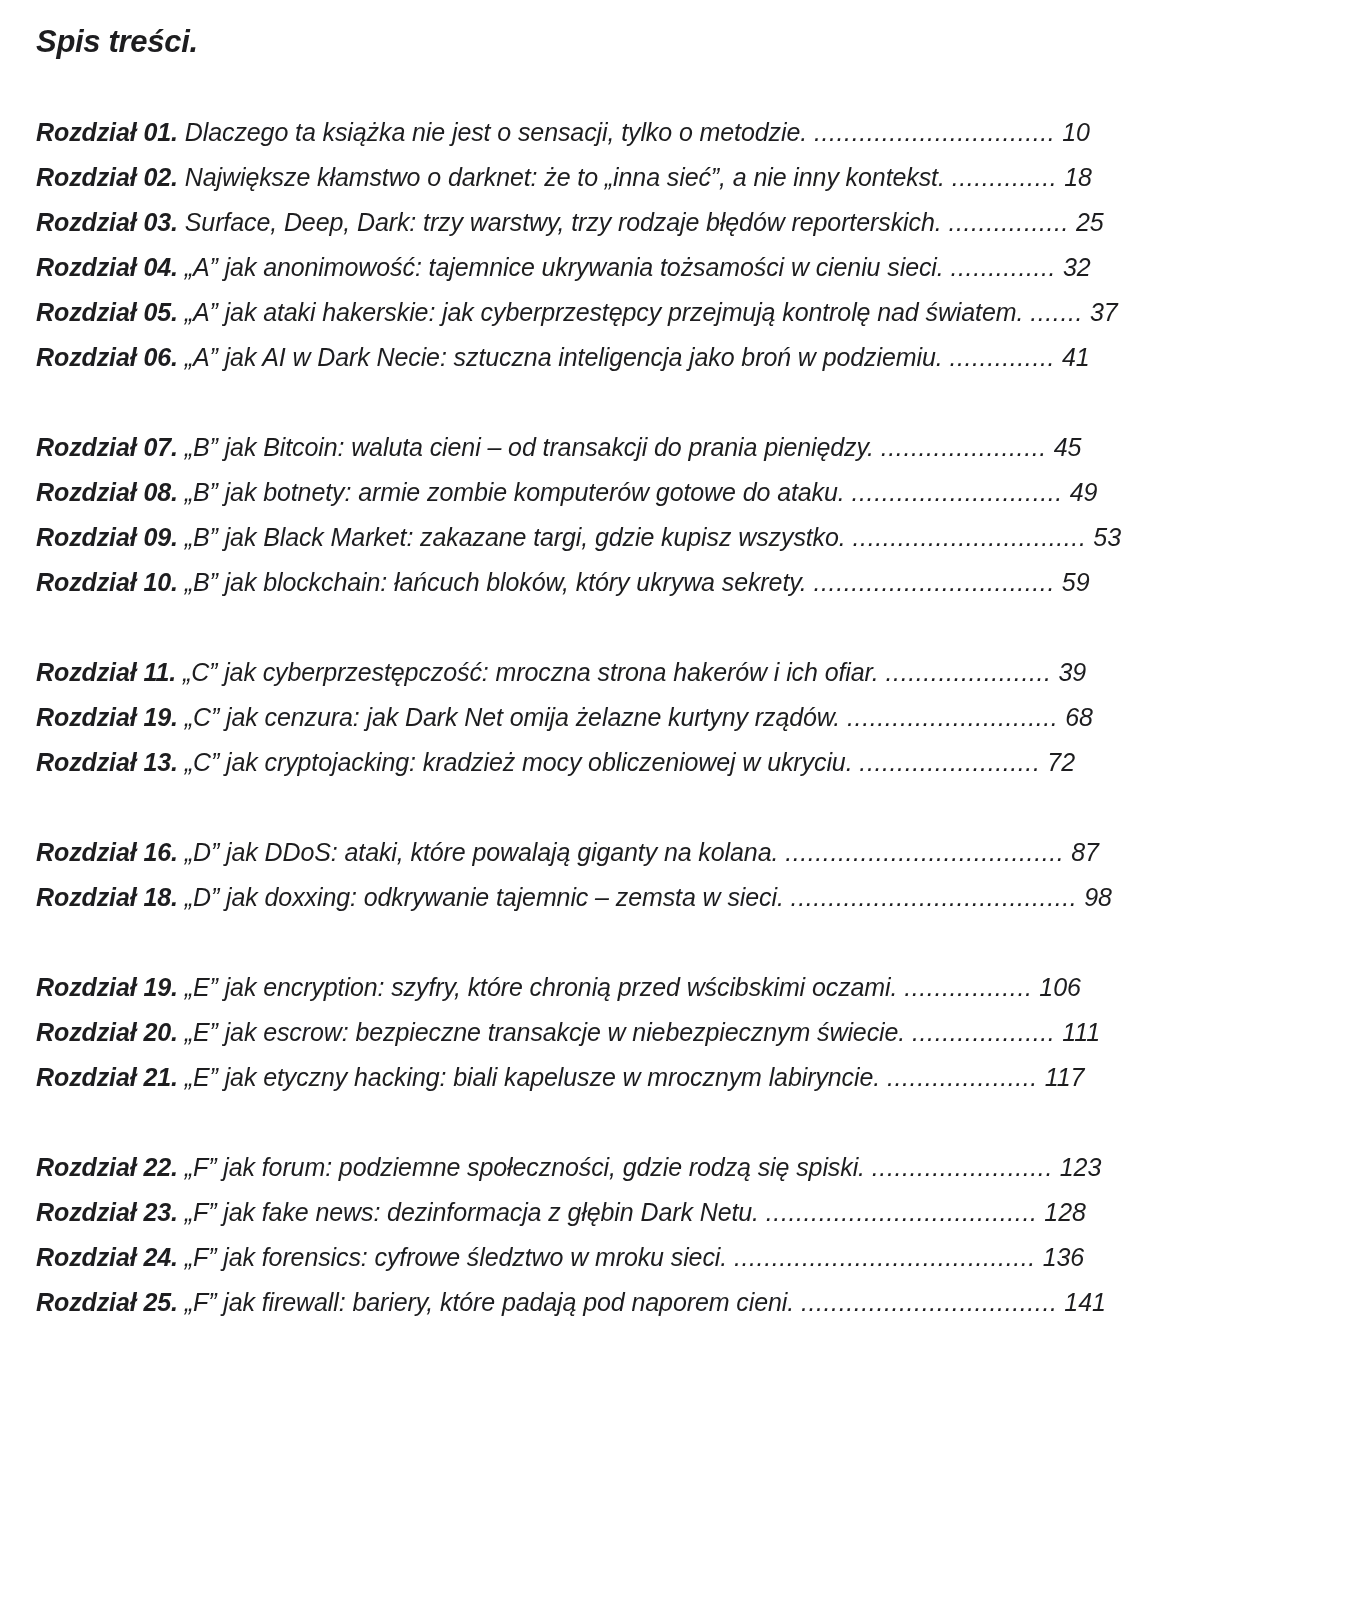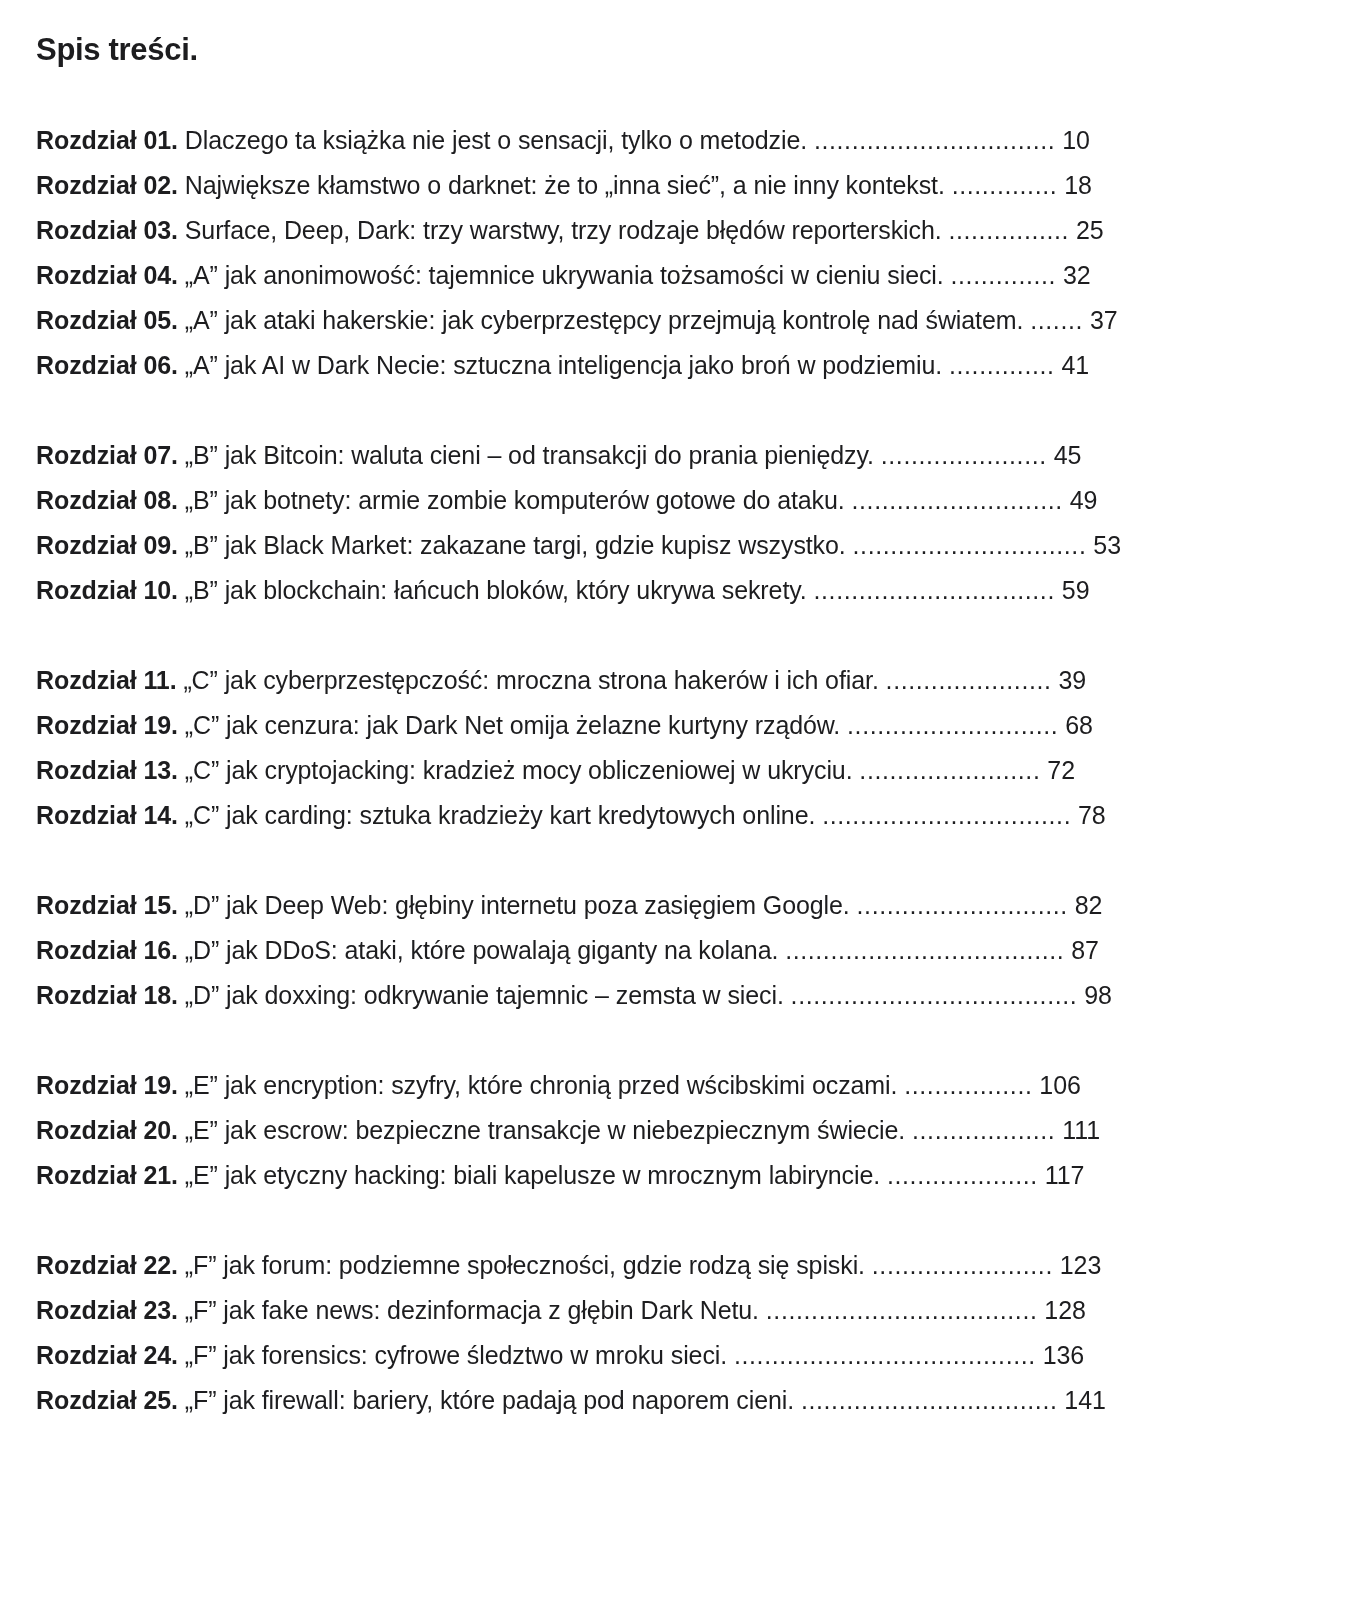--- a/index.html
+++ b/index.html
@@ -8,21 +8,22 @@
       background: #ffffff;
     }
     body {
       width: 1348px;
       height: 1622px;
       overflow: hidden;
       font-family: "Liberation Sans", sans-serif;
       color: #1d1d1f;
     }
     .page {
-      padding: 28px 0 0 36px;
+      padding: 20px 0 0 36px;
+      font-style: italic;
     }
     .toc-title {
       font-size: 31px;
       font-weight: bold;
       margin: 0;
       line-height: 44px;
       letter-spacing: -0.3px;
     }
     .toc-list {
       margin-top: 46px;
@@ -60,24 +61,22 @@
       <div class="toc-group">
         <div class="toc-entry"><span class="num">Rozdział 07.</span> <span class="title">„B” jak Bitcoin: waluta cieni – od transakcji do prania pieniędzy.</span> <span class="dots">......................</span> <span class="page-num">45</span></div>
         <div class="toc-entry"><span class="num">Rozdział 08.</span> <span class="title">„B” jak botnety: armie zombie komputerów gotowe do ataku.</span> <span class="dots">............................</span> <span class="page-num">49</span></div>
         <div class="toc-entry"><span class="num">Rozdział 09.</span> <span class="title">„B” jak Black Market: zakazane targi, gdzie kupisz wszystko.</span> <span class="dots">...............................</span> <span class="page-num">53</span></div>
         <div class="toc-entry"><span class="num">Rozdział 10.</span> <span class="title">„B” jak blockchain: łańcuch bloków, który ukrywa sekrety.</span> <span class="dots">................................</span> <span class="page-num">59</span></div>
       </div>
       <div class="toc-group">
         <div class="toc-entry"><span class="num">Rozdział 11.</span> <span class="title">„C” jak cyberprzestępczość: mroczna strona hakerów i ich ofiar.</span> <span class="dots">......................</span> <span class="page-num">39</span></div>
         <div class="toc-entry"><span class="num">Rozdział 19.</span> <span class="title">„C” jak cenzura: jak Dark Net omija żelazne kurtyny rządów.</span> <span class="dots">............................</span> <span class="page-num">68</span></div>
         <div class="toc-entry"><span class="num">Rozdział 13.</span> <span class="title">„C” jak cryptojacking: kradzież mocy obliczeniowej w ukryciu.</span> <span class="dots">........................</span> <span class="page-num">72</span></div>
-        <div class="toc-entry"><span class="num">Rozdział 14.</span> <span class="title">„C” jak carding: sztuka kradzieży kart kredytowych online.</span> <span class="dots">.................................</span> <span class="page-num">78</span></div>
       </div>
       <div class="toc-group">
-        <div class="toc-entry"><span class="num">Rozdział 15.</span> <span class="title">„D” jak Deep Web: głębiny internetu poza zasięgiem Google.</span> <span class="dots">............................</span> <span class="page-num">82</span></div>
         <div class="toc-entry"><span class="num">Rozdział 16.</span> <span class="title">„D” jak DDoS: ataki, które powalają giganty na kolana.</span> <span class="dots">.....................................</span> <span class="page-num">87</span></div>
         <div class="toc-entry"><span class="num">Rozdział 18.</span> <span class="title">„D” jak doxxing: odkrywanie tajemnic – zemsta w sieci.</span> <span class="dots">......................................</span> <span class="page-num">98</span></div>
       </div>
       <div class="toc-group">
         <div class="toc-entry"><span class="num">Rozdział 19.</span> <span class="title">„E” jak encryption: szyfry, które chronią przed wścibskimi oczami.</span> <span class="dots">.................</span> <span class="page-num">106</span></div>
         <div class="toc-entry"><span class="num">Rozdział 20.</span> <span class="title">„E” jak escrow: bezpieczne transakcje w niebezpiecznym świecie.</span> <span class="dots">...................</span> <span class="page-num">111</span></div>
         <div class="toc-entry"><span class="num">Rozdział 21.</span> <span class="title">„E” jak etyczny hacking: biali kapelusze w mrocznym labiryncie.</span> <span class="dots">....................</span> <span class="page-num">117</span></div>
       </div>
       <div class="toc-group">
         <div class="toc-entry"><span class="num">Rozdział 22.</span> <span class="title">„F” jak forum: podziemne społeczności, gdzie rodzą się spiski.</span> <span class="dots">........................</span> <span class="page-num">123</span></div>

